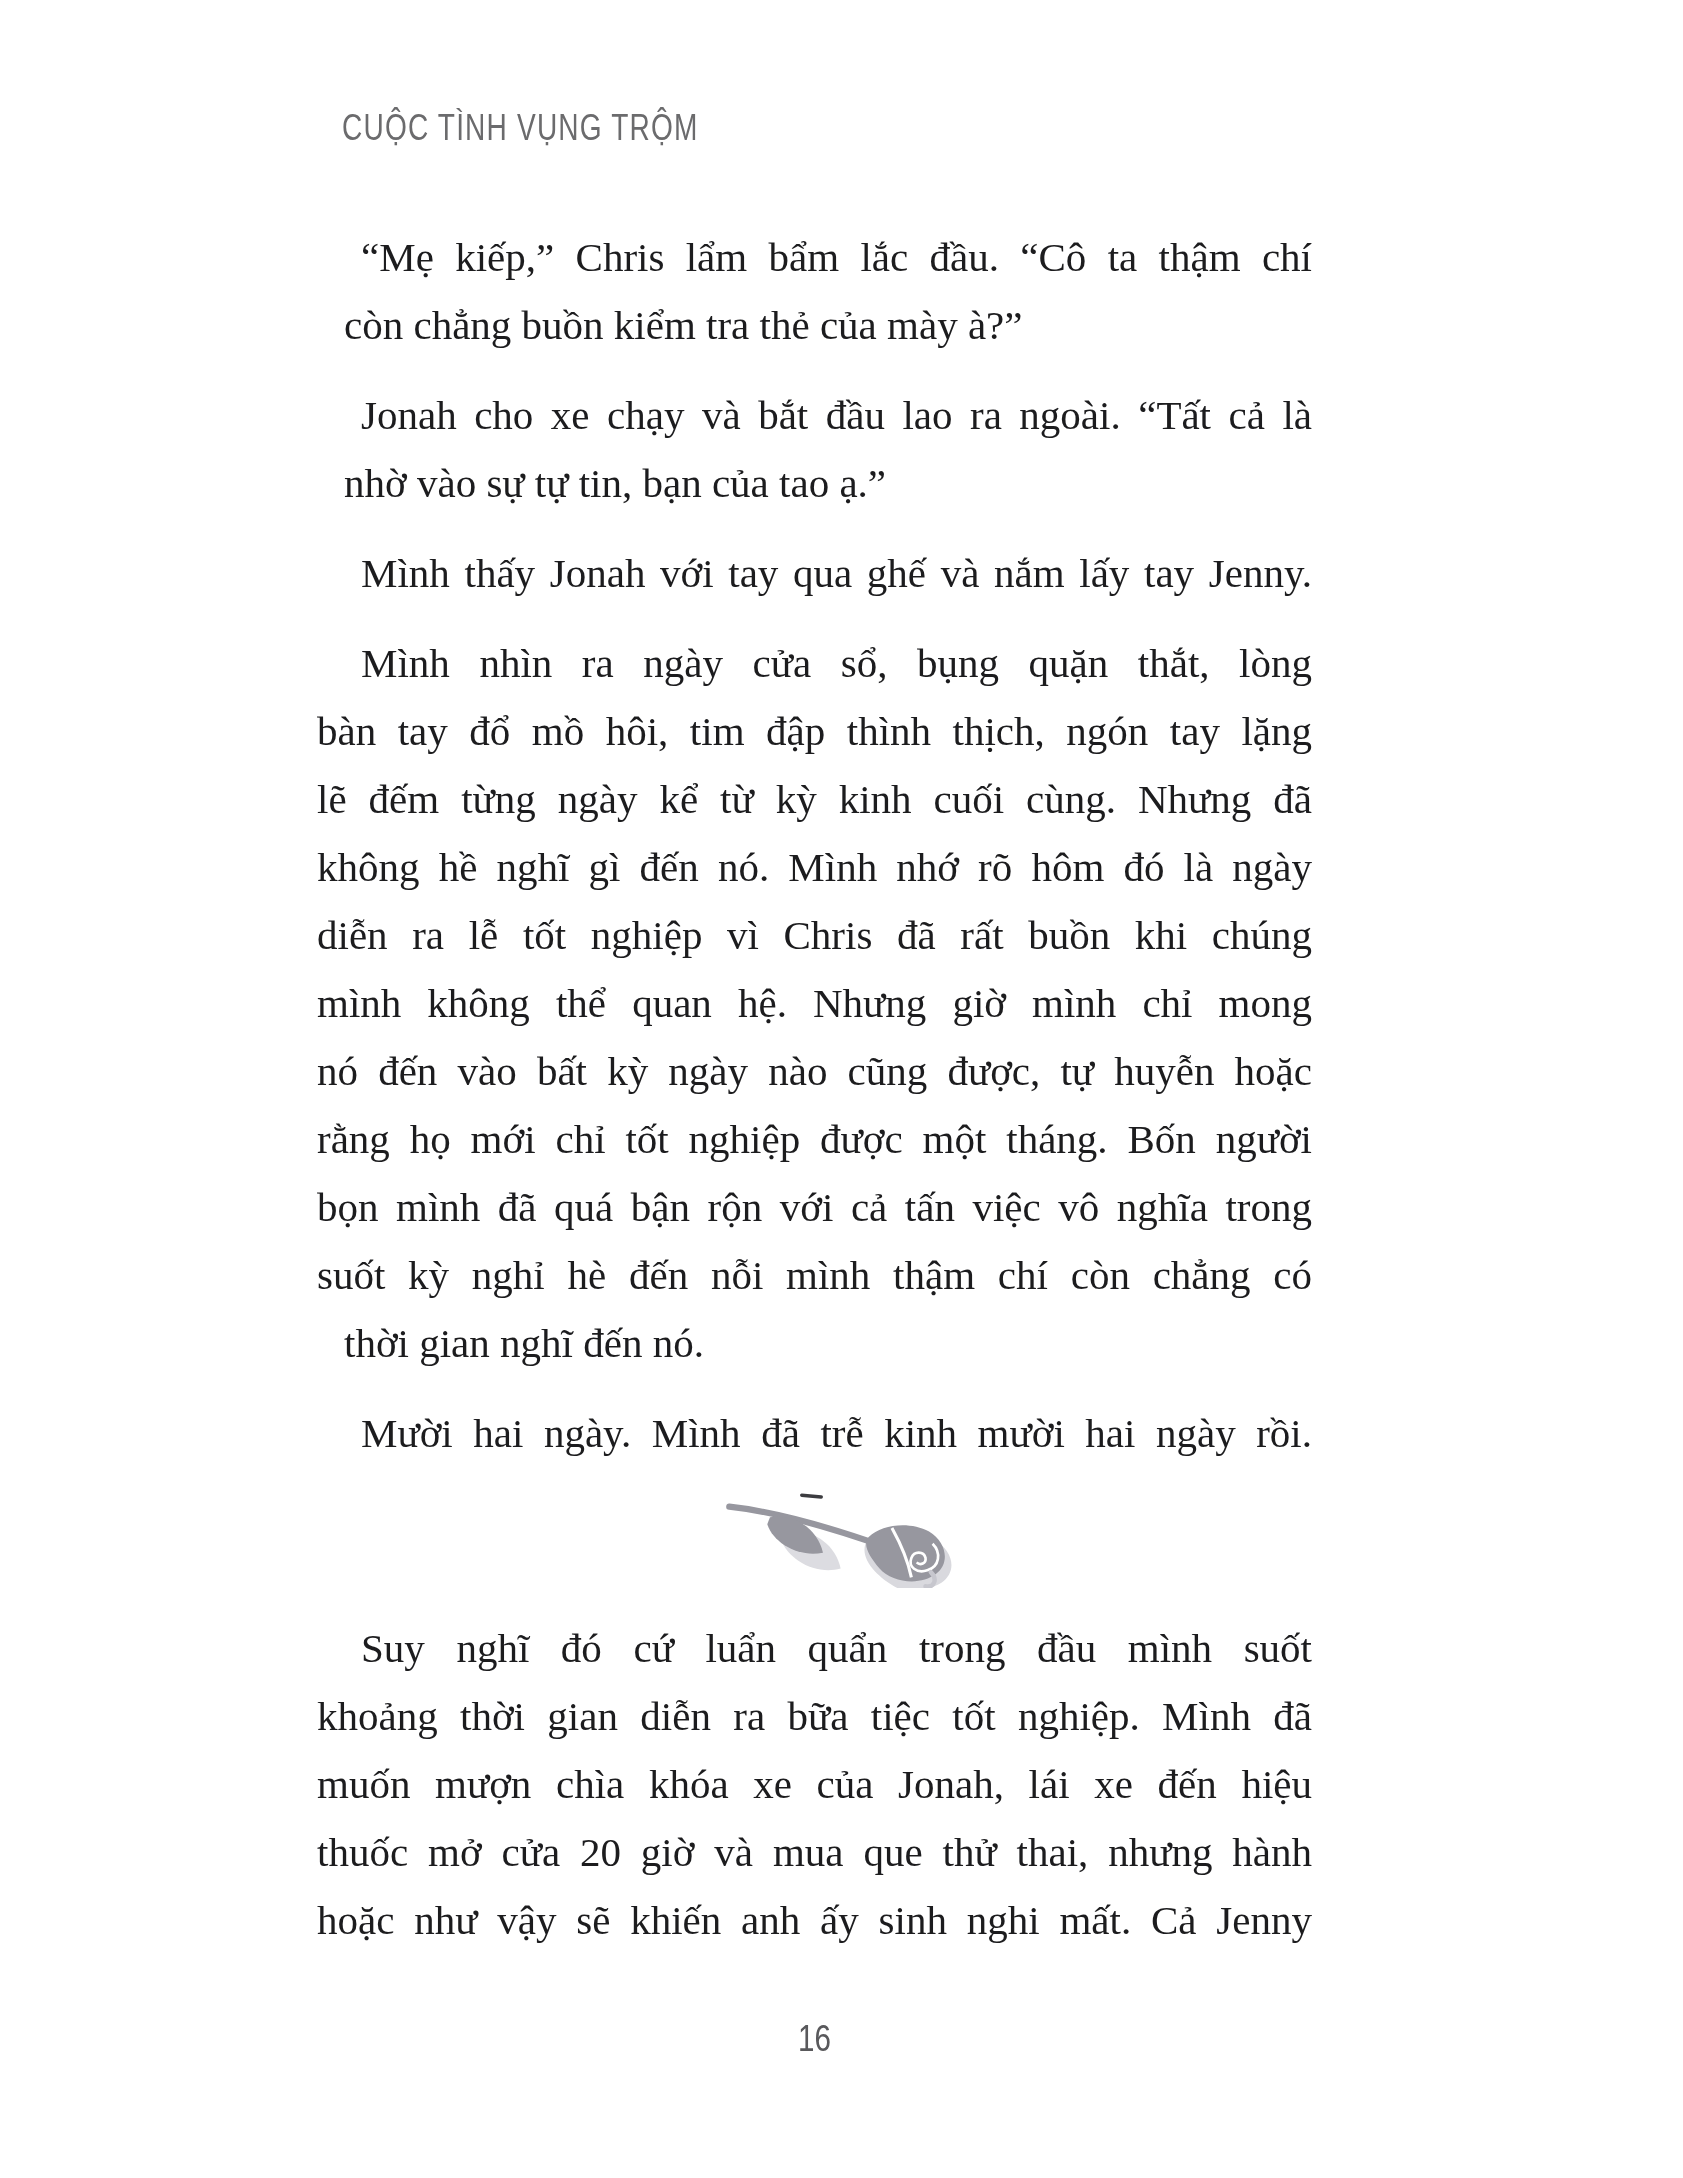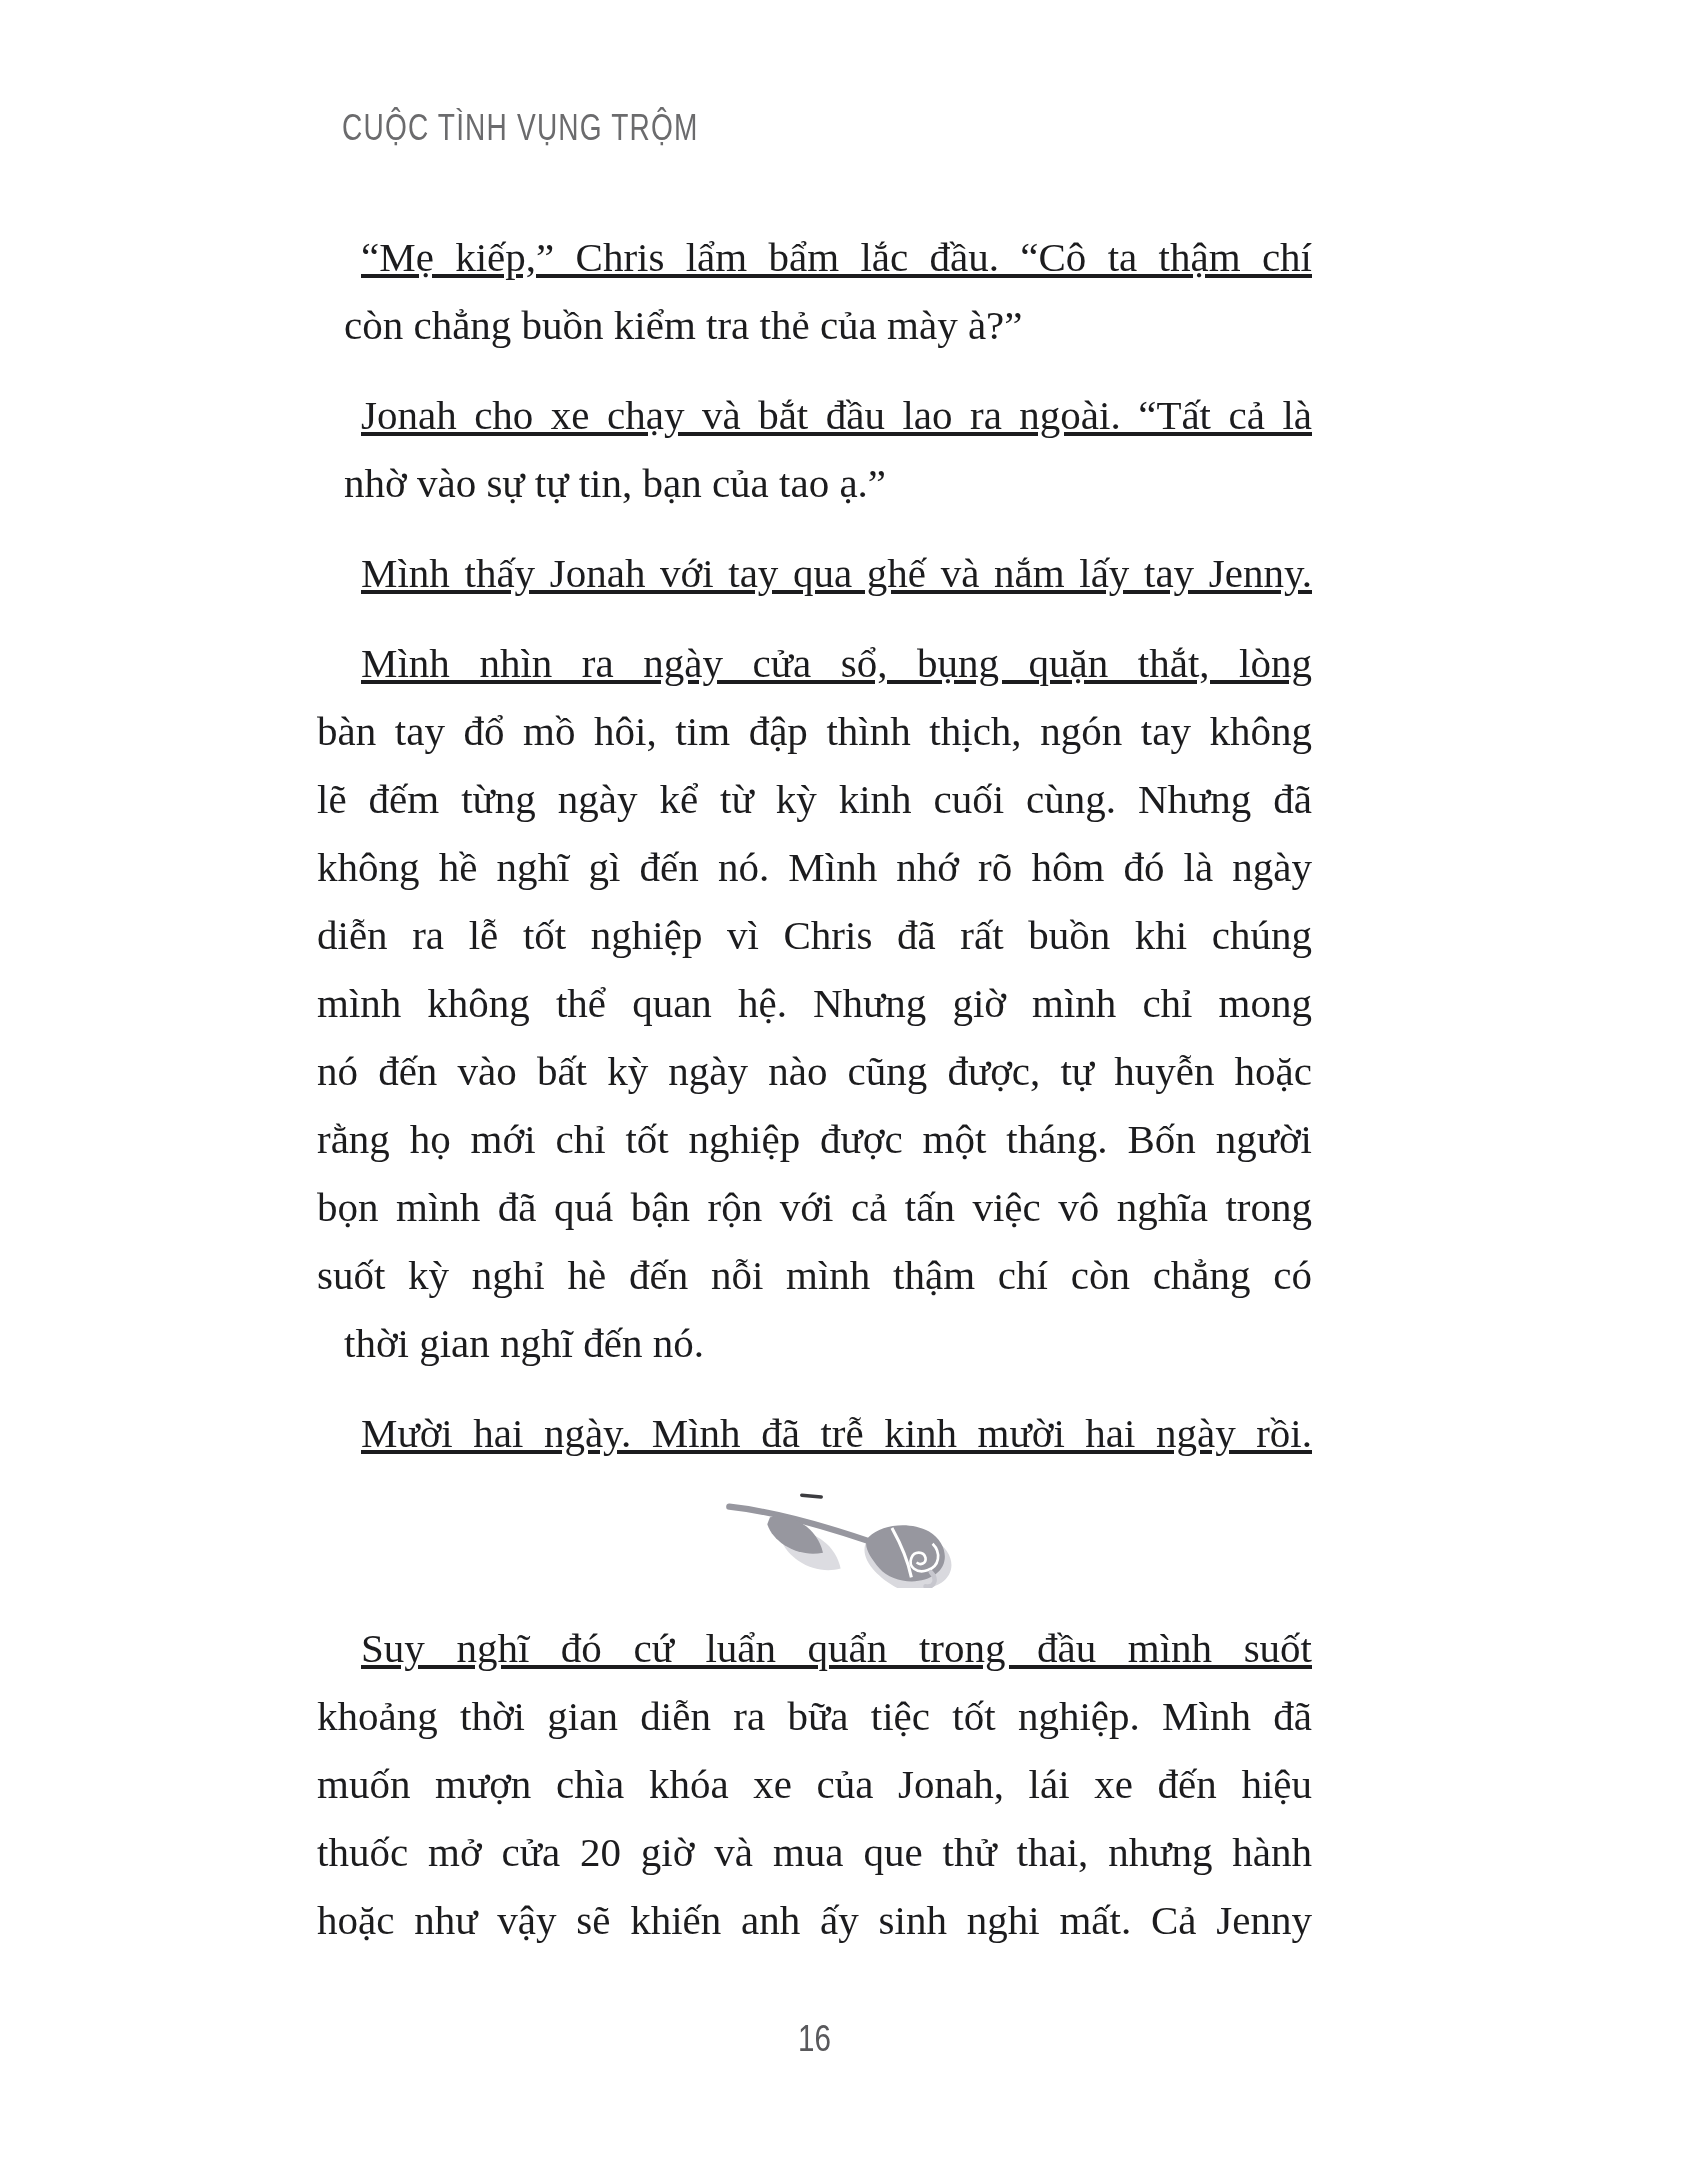--- a/index.html
+++ b/index.html
@@ -46,21 +46,20 @@
     text-align: justify;
     text-align-last: justify;
     white-space: nowrap;
   }
   .line.flush {
     text-align-last: left;
     margin-left: 27px;
   }
   .line.ind {
     text-indent: 44px;
-    text-decoration: underline;
   }
   .separator {
     height: 99px;
     margin: 22px 0 26px 0;
     display: flex;
     justify-content: center;
   }
   .separator svg {
     width: 267px;
     height: 99px;
@@ -97,21 +96,21 @@
       <span class="line ind">Jonah cho xe chạy và bắt đầu lao ra ngoài. “Tất cả là</span>
       <span class="line flush">nhờ vào sự tự tin, bạn của tao ạ.”</span>
     </p>
 
     <p class="para">
       <span class="line ind">Mình thấy Jonah với tay qua ghế và nắm lấy tay Jenny.</span>
     </p>
 
     <p class="para">
       <span class="line ind">Mình nhìn ra ngày cửa sổ, bụng quặn thắt, lòng</span>
-      <span class="line">bàn tay đổ mồ hôi, tim đập thình thịch, ngón tay không</span>
+      <span class="line">bàn tay đổ mồ hôi, tim đập thình thịch, ngón tay lặng</span>
       <span class="line">lẽ đếm từng ngày kể từ kỳ kinh cuối cùng. Nhưng đã</span>
       <span class="line">không hề nghĩ gì đến nó. Mình nhớ rõ hôm đó là ngày</span>
       <span class="line">diễn ra lễ tốt nghiệp vì Chris đã rất buồn khi chúng</span>
       <span class="line">mình không thể quan hệ. Nhưng giờ mình chỉ mong</span>
       <span class="line">nó đến vào bất kỳ ngày nào cũng được, tự huyễn hoặc</span>
       <span class="line">rằng họ mới chỉ tốt nghiệp được một tháng. Bốn người</span>
       <span class="line">bọn mình đã quá bận rộn với cả tấn việc vô nghĩa trong</span>
       <span class="line">suốt kỳ nghỉ hè đến nỗi mình thậm chí còn chẳng có</span>
       <span class="line flush">thời gian nghĩ đến nó.</span>
     </p>

